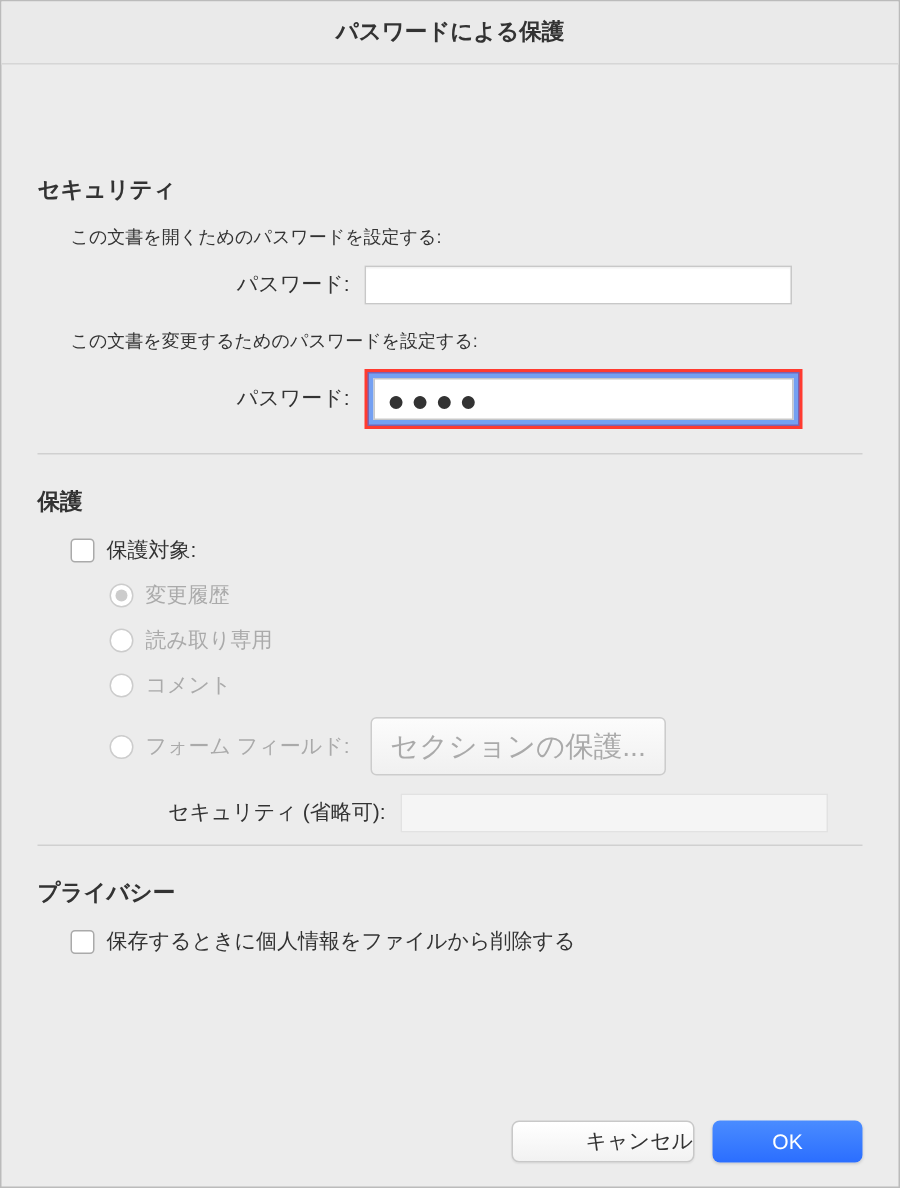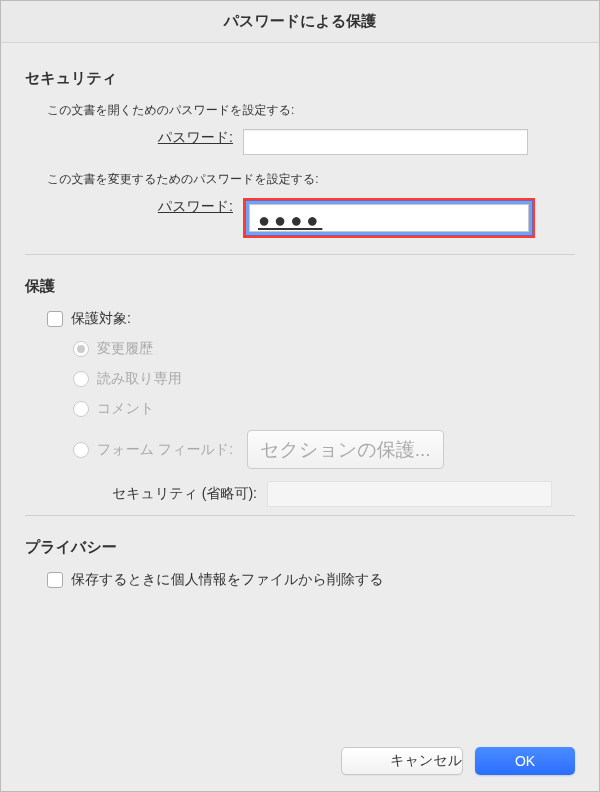--- a/index.html
+++ b/index.html
@@ -11,20 +11,21 @@
       height: 792px;
       background: #fff;
     }
     .window {
       width: 600px;
       height: 792px;
       background: #ececec;
       border: 1px solid #bbb;
       display: flex;
       flex-direction: column;
+      gap: 48px;
     }
     .titlebar {
       height: 42px;
       background: #eaeaea;
       border-bottom: 1px solid #d6d6d6;
       display: flex;
       align-items: center;
       justify-content: center;
       font-weight: 600;
       font-size: 15px;
@@ -44,22 +45,22 @@
       margin-left: 22px;
       margin-bottom: 8px;
     }
     .desc {
       font-size: 12px;
       margin-bottom: 10px;
       color: #333;
     }
     .form-row {
       display: flex;
+      align-items: center;
       margin-bottom: 16px;
-      text-decoration: underline;
     }
     .form-label {
       width: 196px;
       text-align: right;
       padding-right: 10px;
       font-size: 14px;
       color: #333;
     }
     .text-input {
       width: 285px;

